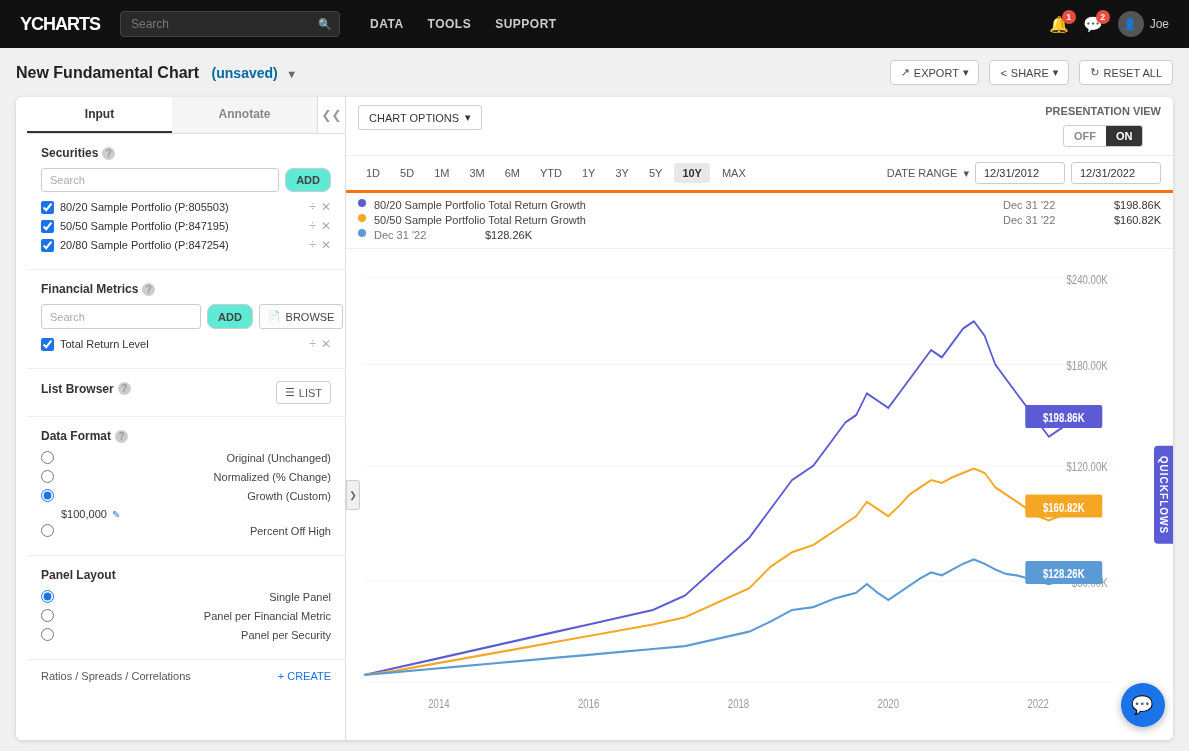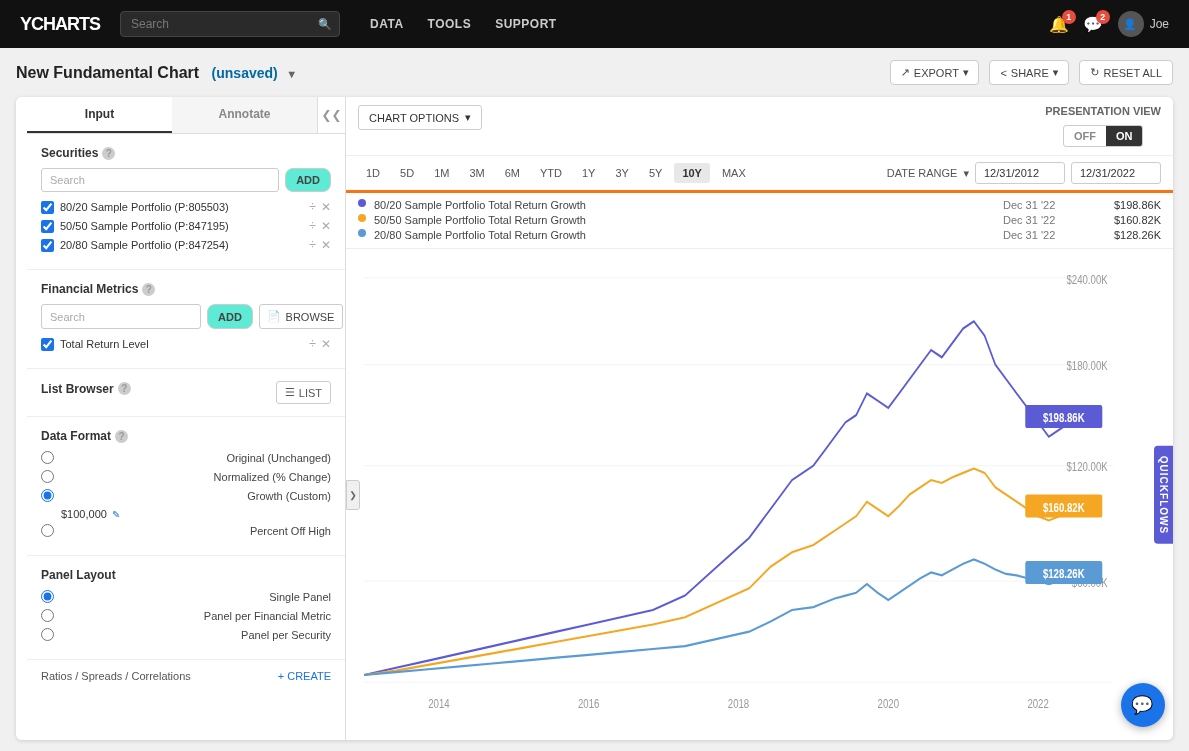--- a/index.html
+++ b/index.html
@@ -768,21 +768,20 @@
           <span class="legend-val">$198.86K</span>
         </div>
         <div class="legend-item">
           <div class="legend-dot" style="background:#f5a623"></div>
           <span class="legend-name">50/50 Sample Portfolio Total Return Growth</span>
           <span class="legend-date">Dec 31 '22</span>
           <span class="legend-val">$160.82K</span>
         </div>
         <div class="legend-item">
           <div class="legend-dot" style="background:#5b9bd5"></div>
-          <span class="legend-name">20/80 Sample Portfolio Total Return Growth</span>
           <span class="legend-date">Dec 31 '22</span>
           <span class="legend-val">$128.26K</span>
         </div>
       </div>
 
       <div class="chart-svg-container">
         <div class="expand-btn">❯</div>
 
         <svg width="100%" height="100%" viewBox="0 0 700 340" preserveAspectRatio="none" style="position:absolute;left:18px;top:0;right:60px;bottom:0;width:calc(100% - 78px);height:100%;">
 

